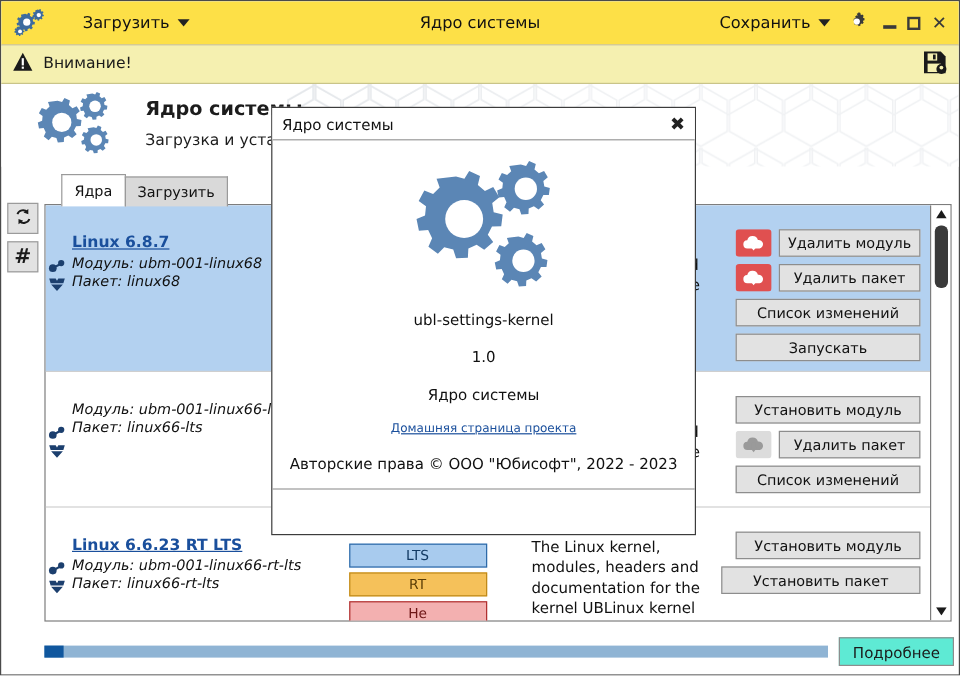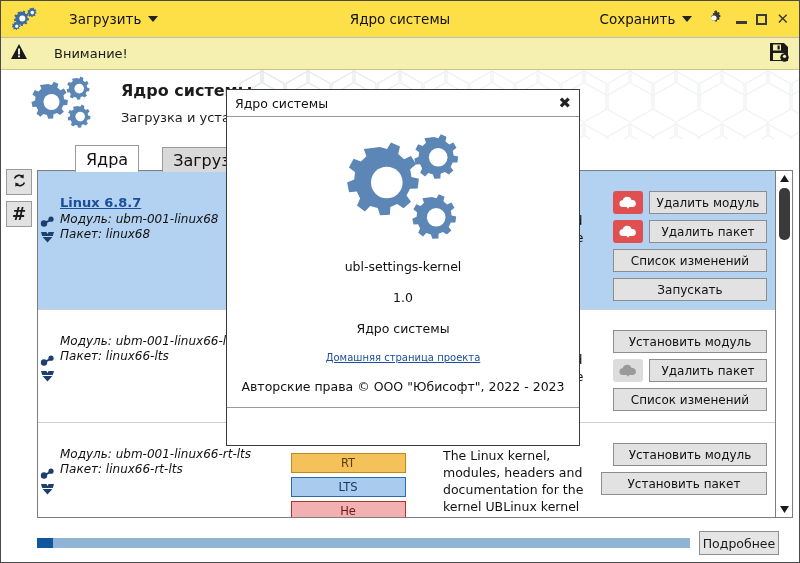--- a/index.html
+++ b/index.html
@@ -41,39 +41,39 @@
   .wb-min{ width:11px;height:3px;background:#3a3a3a; margin-top:6px;}
   .wb-max{ width:11px;height:11px;border:2px solid #3a3a3a; }
   .wb-close{ font-size:15px; color:#3a3a3a; line-height:11px; font-family:"DejaVu Sans", sans-serif;}
 
   
   #warnbar{
     position:absolute; left:0; top:37px; width:798px; height:32px;
     background:#f5f0b0; border-bottom:1px solid #c9c489;
     display:flex; align-items:center;
   }
-  #warn-text{ margin-left:26px; font-size:13px; color:#1a1a1a; }
+  #warn-text{ margin-left:8px; font-size:13px; color:#1a1a1a; }
   #warn-save{ margin-left:auto; margin-right:9px; }
 
   
   #banner{
     position:absolute; left:0; top:69px; width:798px; height:69px;
     background:#ffffff; overflow:hidden;
   }
   #banner-hex{ position:absolute; right:0; top:0; width:560px; height:69px; opacity:.5; }
   #banner-logo{ position:absolute; left:20px; top:6px; width:76px; height:58px; }
   #banner-title{ position:absolute; left:120px; top:11px; font-size:16px; font-weight:bold; color:#1c1c1c; }
   #banner-sub{ position:absolute; left:120px; top:40px; font-size:13px; color:#1c1c1c; }
 
   
   #tabs{ position:absolute; left:50px; top:144px; display:flex; align-items:flex-end; z-index:3;}
   .tab{
     height:25px; padding:0 10px; display:flex; align-items:center;
-    font-size:16px; border:1px solid #9a9a9a; border-bottom:none;
-    background:#d9d9d9; color:#111; cursor:default; margin-right:-1px;margin-left:24px;
+    font-size:12px; border:1px solid #9a9a9a; border-bottom:none;
+    background:#d9d9d9; color:#111; cursor:default; margin-right:-1px;
   }
   .tab.active{ background:#ffffff; color:#111; height:27px; }
 
   
   .side-btn{
     position:absolute; left:5px; width:26px; height:26px;
     background:#e2e2e2; border:1px solid #9b9b9b;
     display:flex; align-items:center; justify-content:center;
     cursor:default;
   }
@@ -113,22 +113,22 @@
 
   
   #vscroll{ position:absolute; right:0; top:0; width:17px; height:346px; background:#ffffff; border-left:1px solid #7d7d7d;}
   .sb-arrow{ width:17px;height:15px; display:flex;align-items:center;justify-content:center;}
   #sb-thumb{ position:absolute; top:17px; left:3px; width:11px; height:52px; background:#3a3a3a; border-radius:5px;}
 
   
   #progress-track{ position:absolute; left:36px; top:537px; width:653px; height:10px; background:#8fb4d4;}
   #progress-fill{ width:16px; height:10px; background:#10579e;}
   #btn-more{
-    position:absolute; left:698px; top:530px; width:80px; height:24px;
-    background:#e5e5e5; border:1px solid #8d8d8d; font-size:12.5px;
+    position:absolute; left:698px; top:530px; width:96px; height:24px;
+    background:#5eead4; border:1px solid #8d8d8d; font-size:12.5px;
     display:flex;align-items:center;justify-content:center; cursor:default;
   }
 
   
   #dialog{
     position:absolute; left:225px; top:88px; width:354px; height:357px;
     background:#ffffff; border:1px solid #3c3c3c; z-index:40;
     display:flex; flex-direction:column;
   }
   #dlg-titlebar{
@@ -355,40 +355,41 @@
           <span class="act-btn">Удалить пакет</span>
         </div>
         <div class="btn-line">
           <span class="act-btn" style="width:154px">Список изменений</span>
         </div>
       </div>
     </div>
 
     <div class="row">
       <div class="row-left">
+        <a class="ver-link">Linux 6.6.23 RT LTS</a>
         <span class="meta-icon" style="top:36px">
           <svg width="15" height="13" viewBox="0 0 15 13">
               <g fill="#1c3f6e">
                 <circle cx="4" cy="8.5" r="3.2"></circle>
                 <circle cx="11" cy="4.2" r="2.6"></circle>
                 <rect x="5.2" y="5.4" width="6" height="1.8" transform="rotate(-28 8 6.3)"></rect>
               </g>
             </svg>
         </span>
         <div class="meta">Модуль: ubm-001-linux66-rt-lts</div>
         <span class="meta-icon" style="top:51px">
           <svg width="15" height="13" viewBox="0 0 15 13">
               <path fill="#1c3f6e" d="M1 2h5.4L7.5 4 8.6 2H14l-1.2 4H2.2zM2.6 7h9.8l-4.9 5.4z"></path>
             </svg>
         </span>
         <div class="meta">Пакет: linux66-rt-lts</div>
       </div>
       <div class="row-mid">
+        <span class="badge badge-lts">LTS</span>
         <span class="badge badge-orange">RT</span>
-        <span class="badge badge-lts">LTS</span>
         <span class="badge badge-unsup">Не поддерживается</span>
       </div>
       <div class="row-desc">The Linux kernel, modules, headers and documentation for the kernel UBLinux kernel and modules</div>
       <div class="row-btns">
         <div class="btn-line">
           <span class="act-btn" style="width:154px">Установить модуль</span>
         </div>
         <div class="btn-line">
           <span class="act-btn" style="width:166px">Установить пакет</span>
         </div>

